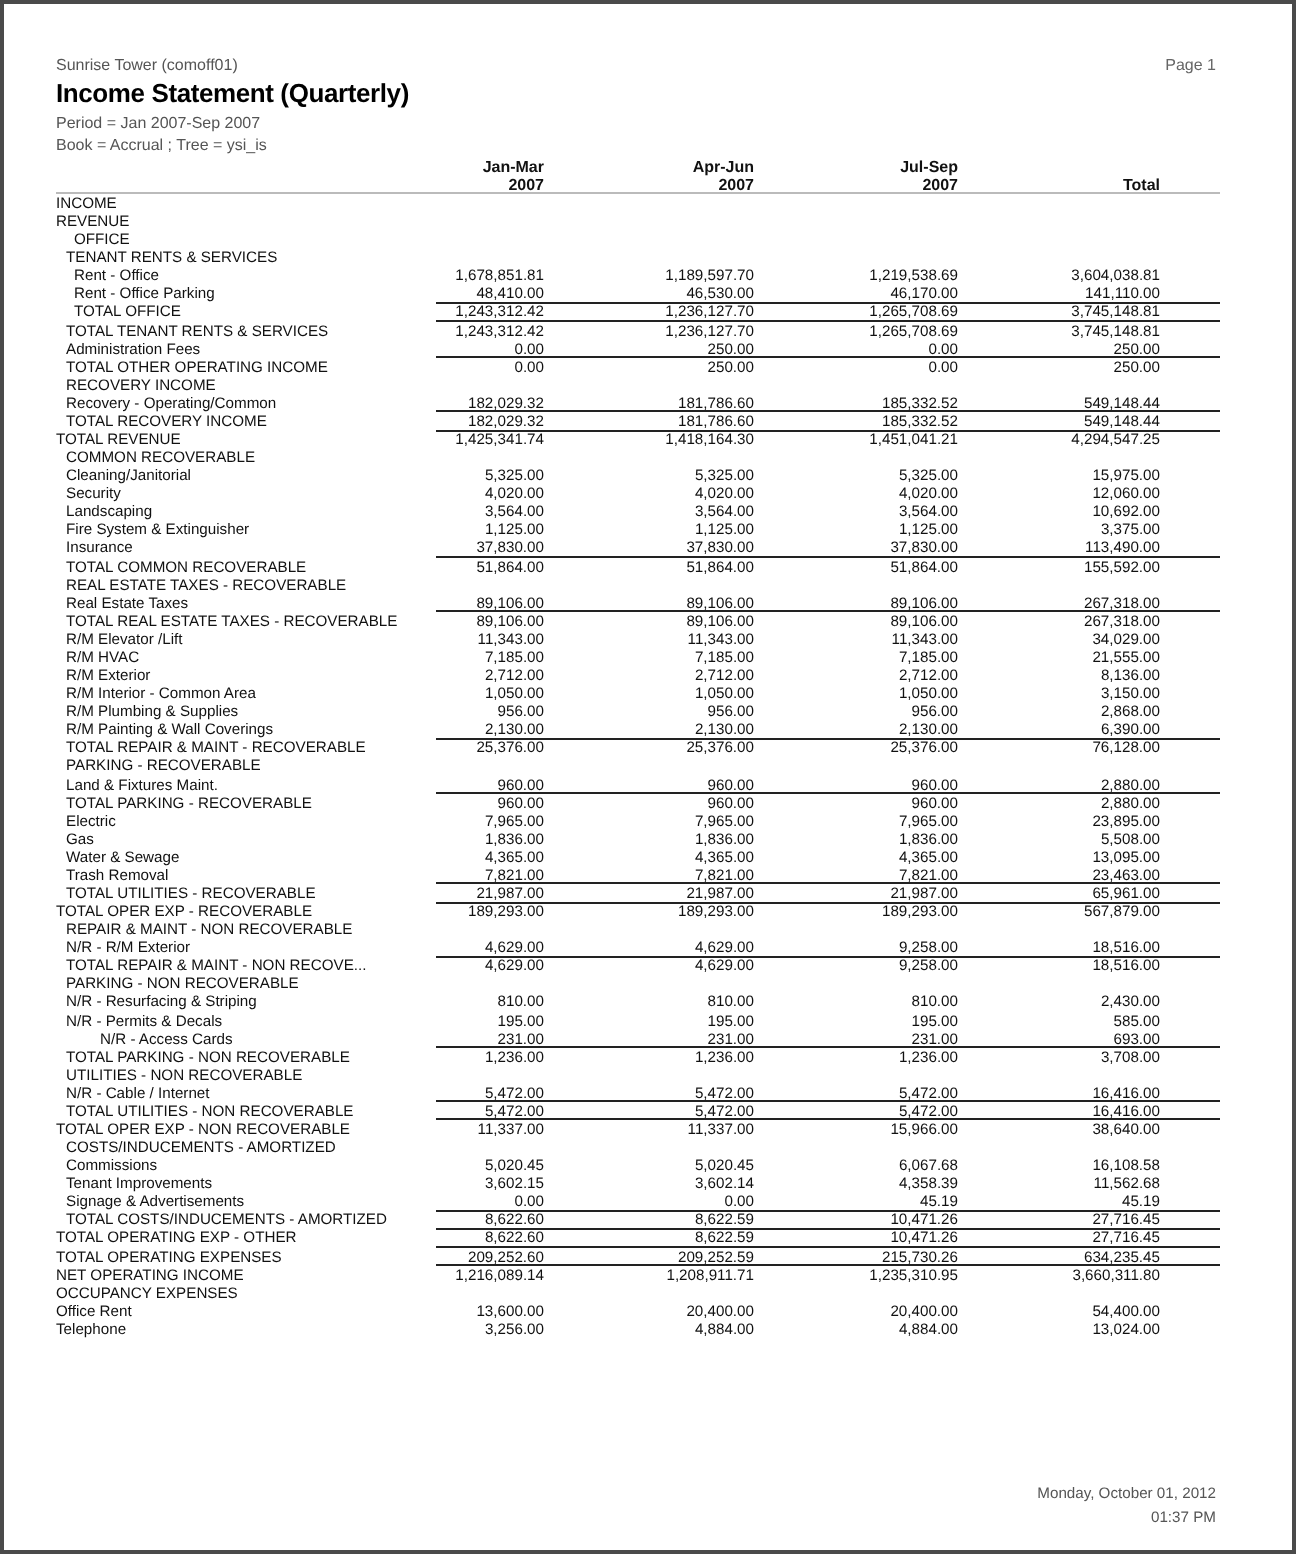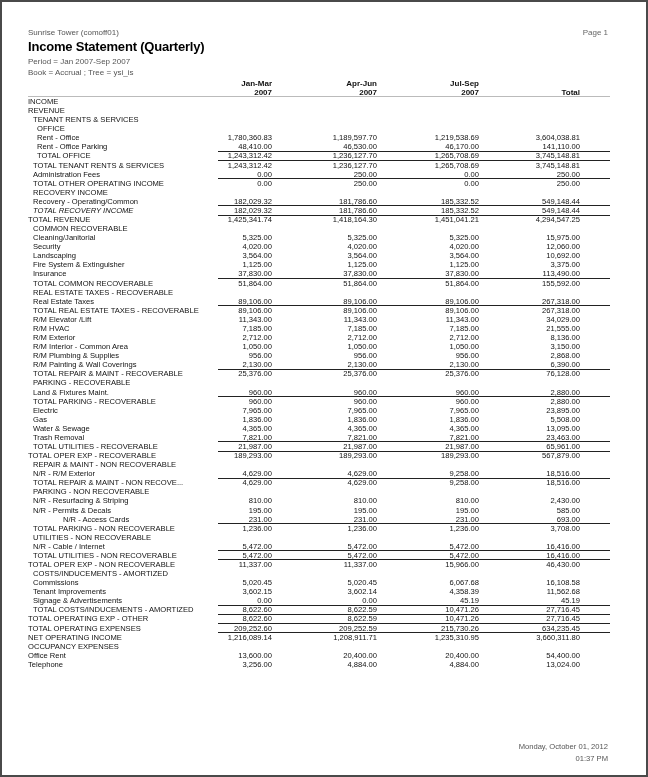--- a/index.html
+++ b/index.html
@@ -55,28 +55,28 @@
 <div class="hdr-rule"></div>
 
 <div id="rows">
     <div class="row">
       <span class="lbl" style="left: 0px;">INCOME</span>
     </div>
     <div class="row">
       <span class="lbl" style="left: 0px;">REVENUE</span>
     </div>
     <div class="row">
+      <span class="lbl" style="left: 9px;">OFFICE</span>
+    </div>
+    <div class="row">
       <span class="lbl" style="left: 5px;">TENANT RENTS &amp; SERVICES</span>
     </div>
     <div class="row">
-      <span class="lbl" style="left: 9px;">OFFICE</span>
-    </div>
-    <div class="row">
       <span class="lbl" style="left: 9px;">Rent - Office</span>
-      <span class="v v0">1,780,360.83</span>
+      <span class="v v0">1,678,851.81</span>
       <span class="v v1">1,189,597.70</span>
       <span class="v v2">1,219,538.69</span>
       <span class="v v3">3,604,038.81</span>
     </div>
     <div class="row">
       <span class="lbl" style="left: 9px;">Rent - Office Parking</span>
       <span class="v v0">48,410.00</span>
       <span class="v v1">46,530.00</span>
       <span class="v v2">46,170.00</span>
       <span class="v v3">141,110.00</span>
@@ -117,21 +117,21 @@
     </div>
     <div class="row">
       <span class="lbl" style="left: 5px;">Recovery - Operating/Common</span>
       <span class="v v0">182,029.32</span>
       <span class="v v1">181,786.60</span>
       <span class="v v2">185,332.52</span>
       <span class="v v3">549,148.44</span>
     </div>
     <div class="row">
       <div class="ul-top" style="left: 190px; width: 392px;"></div>
-      <span class="lbl" style="left: 5px; font-style: italic;">TOTAL RECOVERY INCOME</span>
+      <span class="lbl" style="left: 5px;">TOTAL RECOVERY INCOME</span>
       <span class="v v0">182,029.32</span>
       <span class="v v1">181,786.60</span>
       <span class="v v2">185,332.52</span>
       <span class="v v3">549,148.44</span>
     </div>
     <div class="row">
       <div class="ul-top" style="left: 190px; width: 392px;"></div>
       <span class="lbl" style="left: 0px;">TOTAL REVENUE</span>
       <span class="v v0">1,425,341.74</span>
       <span class="v v1">1,418,164.30</span>
@@ -343,21 +343,21 @@
       <span class="v v3">2,430.00</span>
     </div>
     <div class="row">
       <span class="lbl" style="left: 5px;">N/R - Permits &amp; Decals</span>
       <span class="v v0">195.00</span>
       <span class="v v1">195.00</span>
       <span class="v v2">195.00</span>
       <span class="v v3">585.00</span>
     </div>
     <div class="row">
-      <span class="lbl" style="left: 20px; padding-left: 15px;">N/R - Access Cards</span>
+      <span class="lbl" style="left: 7px; padding-left: 15px;">N/R - Access Cards</span>
       <span class="v v0">231.00</span>
       <span class="v v1">231.00</span>
       <span class="v v2">231.00</span>
       <span class="v v3">693.00</span>
     </div>
     <div class="row">
       <div class="ul-top" style="left: 190px; width: 392px;"></div>
       <span class="lbl" style="left: 5px;">TOTAL PARKING - NON RECOVERABLE</span>
       <span class="v v0">1,236.00</span>
       <span class="v v1">1,236.00</span>
@@ -381,21 +381,21 @@
       <span class="v v1">5,472.00</span>
       <span class="v v2">5,472.00</span>
       <span class="v v3">16,416.00</span>
     </div>
     <div class="row">
       <div class="ul-top" style="left: 190px; width: 392px;"></div>
       <span class="lbl" style="left: 0px;">TOTAL OPER EXP - NON RECOVERABLE</span>
       <span class="v v0">11,337.00</span>
       <span class="v v1">11,337.00</span>
       <span class="v v2">15,966.00</span>
-      <span class="v v3">46,430.00</span>
+      <span class="v v3">38,640.00</span>
     </div>
     <div class="row">
       <span class="lbl" style="left: 5px;">COSTS/INDUCEMENTS - AMORTIZED</span>
     </div>
     <div class="row">
       <span class="lbl" style="left: 5px;">Commissions</span>
       <span class="v v0">5,020.45</span>
       <span class="v v1">5,020.45</span>
       <span class="v v2">6,067.68</span>
       <span class="v v3">16,108.58</span>

